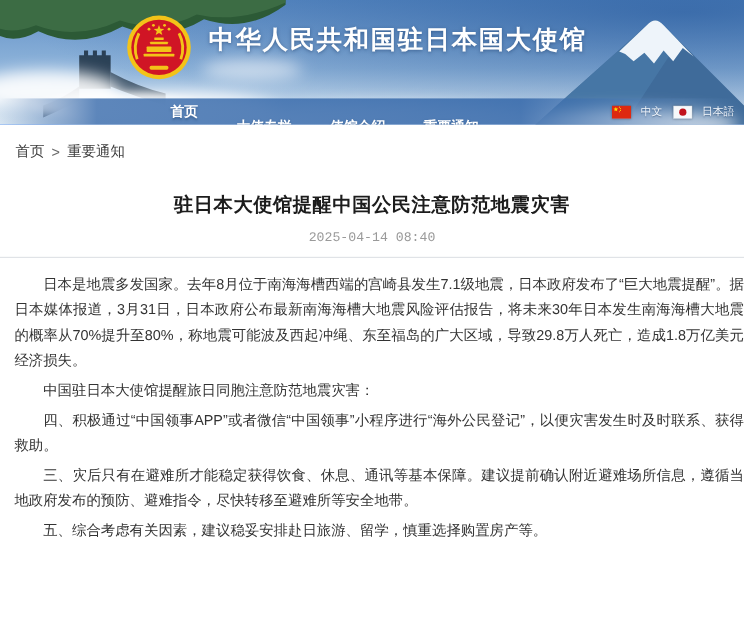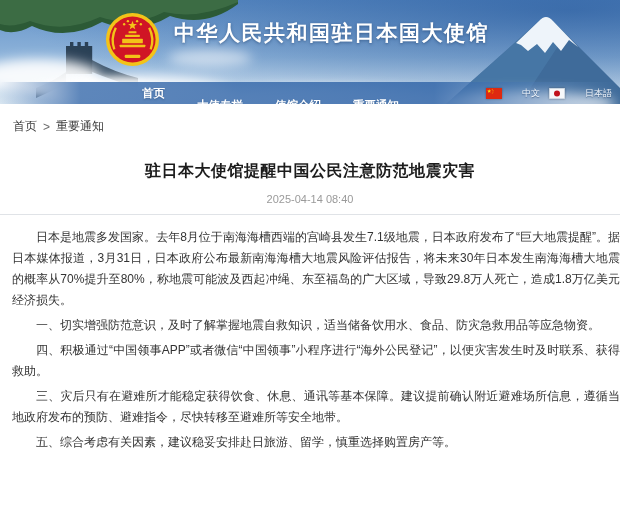--- a/index.html
+++ b/index.html
@@ -27,30 +27,30 @@
       rgba(90,135,190,0) 0%,rgba(58,108,172,.82) 13%,
       rgba(58,108,172,.9) 70%,rgba(92,136,188,.25) 92%,rgba(92,136,188,0) 100%);
   }
   .nav-item{
     color:#ffffff;font-size:11.5px;font-weight:bold;cursor:pointer;white-space:nowrap;
     text-shadow:0 1px 2px rgba(20,50,90,.4);
   }
   .nav-item:nth-child(1){margin-left:142px;}
   .nav-item + .nav-item{margin-left:32px;margin-top:25px;}
   .lang{position:absolute;right:8px;bottom:4px;display:flex;align-items:center;gap:9px;}
-  .lang-item{display:flex;align-items:center;gap:20px;cursor:pointer;}
+  .lang-item{display:flex;align-items:center;gap:8px;cursor:pointer;}
   .lang-item svg{display:block;width:16px;height:11px;box-shadow:0 0 2px rgba(0,0,0,.35);}
   .lang-label{color:#f2f6fb;font-size:9px;text-shadow:0 1px 1px rgba(20,50,90,.5);}
   
   .breadcrumb{margin:14px 0 0 13px;font-size:12px;color:#3c3c3c;display:flex;align-items:center;gap:6px;}
   .crumb{cursor:pointer;}
   .crumb-sep{color:#6a6a6a;}
   
   .article-title{text-align:center;margin-top:26px;font-size:16px;font-weight:bold;color:#1c1c1c;letter-spacing:.5px;font-family:Liberation Serif, serif;}
-  .article-date{text-align:center;margin-top:11px;font-size:11px;color:#9a9a9a;}
+  .article-date{text-align:center;margin-top:11px;font-size:11px;color:#9a9a9a;font-family:Liberation Mono, monospace;}
   .divider{margin-top:9px;border-bottom:1px solid #e0e3e7;height:0;}
   .body-text{padding:12px 0 0 12px;}
   .body-text p{
     margin:0 0 4px 0;text-indent:2em;font-size:12px;line-height:21px;color:#333333;
     text-align:justify;letter-spacing:0;
   }
 </style>
 </head>
 <body>
 
@@ -154,17 +154,17 @@
   <span class="crumb-sep">&gt;</span>
   <span class="crumb">重要通知</span>
 </div>
 
 <div class="article-title">驻日本大使馆提醒中国公民注意防范地震灾害</div>
 <div class="article-date">2025-04-14 08:40</div>
 <div class="divider"></div>
 
 <div class="body-text">
   <p>日本是地震多发国家。去年8月位于南海海槽西端的宫崎县发生7.1级地震，日本政府发布了“巨大地震提醒”。据日本媒体报道，3月31日，日本政府公布最新南海海槽大地震风险评估报告，将未来30年日本发生南海海槽大地震的概率从70%提升至80%，称地震可能波及西起冲绳、东至福岛的广大区域，导致29.8万人死亡，造成1.8万亿美元经济损失。</p>
-  <p>一、切实增强防范意识，及时了解掌握地震自救知识，适当储备饮用水、食品、防灾急救用品等应急物资。</p>
+  <p>中国驻日本大使馆提醒旅日同胞注意防范地震灾害：</p>
   <p>四、积极通过“中国领事APP”或者微信“中国领事”小程序进行“海外公民登记”，以便灾害发生时及时联系、获得救助。</p>
   <p>三、灾后只有在避难所才能稳定获得饮食、休息、通讯等基本保障。建议提前确认附近避难场所信息，遵循当地政府发布的预防、避难指令，尽快转移至避难所等安全地带。</p>
   <p>五、综合考虑有关因素，建议稳妥安排赴日旅游、留学，慎重选择购置房产等。</p>
 </div>
 
 </body></html>

